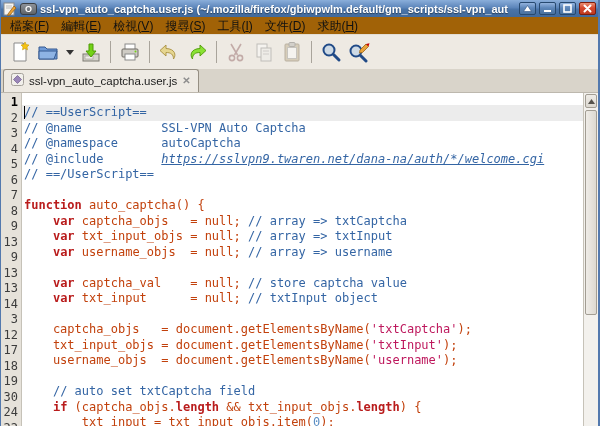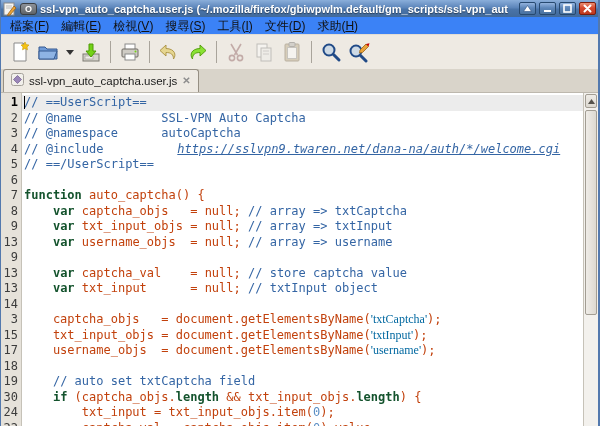--- a/index.html
+++ b/index.html
@@ -18,21 +18,21 @@
              color:#fff; font-size:9px; font-weight:bold; line-height:10px;
              text-align:center; padding:0 2px; }
   .title-text { flex:1; color:#fff; font-weight:bold; font-size:11px; white-space:nowrap;
                 overflow:hidden; text-shadow:0 1px 1px rgba(0,0,0,.45); letter-spacing:0; }
   .win-btn { width:17px; height:13px; flex:0 0 17px; border-radius:2px; border:1px solid #27496f;
              background:linear-gradient(#93b3de,#5d86b9 45%,#48719f);
              display:flex; align-items:center; justify-content:center; }
   .win-btn.close { background:linear-gradient(#ea8f74,#d5472e 45%,#bd3a20); border-color:#7c1c0c; }
 
   
-  .menubar { height:18px; flex:0 0 18px; background:#3b82f6; display:flex; align-items:center;
+  .menubar { height:18px; flex:0 0 18px; background:#a16207; display:flex; align-items:center;
              padding-left:3px; border-bottom:1px solid #e2ddd4; }
   .menu-item { font-size:12px; color:#111; padding:0 6px; line-height:18px; cursor:default; }
 
   
   .toolbar { height:34px; flex:0 0 34px; background:#eeeae3; display:flex; align-items:center;
              padding-left:5px; }
   .tool-btn { width:28px; height:28px; display:flex; align-items:center; justify-content:center;
               border:1px solid transparent; border-radius:2px; }
   .tool-btn.dropdown { width:15px; }
   .tool-btn.disabled { opacity:.45; filter:grayscale(.55); }
@@ -47,31 +47,31 @@
   .tab-label { font-size:11.5px; color:#1a1a1a; white-space:nowrap; }
   .tab-close { color:#8d8d8d; font-size:10px; font-weight:bold; line-height:10px; cursor:default; }
 
   
   .editor { flex:1; display:flex; background:#fff; overflow:hidden; position:relative; }
   .gutter { width:21px; flex:0 0 21px; background:#e6e2da; border-right:1px solid #c6c2b8;
             padding:2px 3px 0 0; text-align:right;
             font:12px "DejaVu Sans Mono", monospace; color:#3c3c3c; }
   .gutter-line { height:15.5px; line-height:15.5px; }
   .gutter-line.cur { font-weight:bold; color:#000; }
-  .code { flex:1; padding-top:2px; overflow:hidden; white-space:pre;
+  .code { flex:1; padding-top:12px; overflow:hidden; white-space:pre;
           font:12px "DejaVu Sans Mono", monospace; color:#000; }
   .code-line { height:15.5px; line-height:15.5px; padding-left:2px; position:relative; }
   .code-line.current { background:#ececec; }
   .cursor { position:absolute; left:2px; top:1px; width:1px; height:13px; background:#000; }
   .tok-plain   { color:#c2410c; }
   .tok-comment { color:#3465a4; }
-  .tok-keyword { color:#14532d; font-weight:bold; }
-  .tok-string  { color:#0369a1;font-family:Liberation Serif, serif; }
+  .tok-keyword { color:#b91c1c; font-weight:bold; }
+  .tok-string  { color:#be185d; }
   .tok-number  { color:#5b8ec4; }
-  .tok-url     { color:#3465a4; font-style:italic; text-decoration:underline;margin-left:16px; }
+  .tok-url     { color:#3465a4; font-style:italic; text-decoration:underline; }
 
   
   .scrollbar { width:15px; flex:0 0 15px; background:#f3f1ed; border-left:1px solid #c6c2b8;
                position:relative; }
   .sb-up { position:absolute; top:1px; left:1px; width:12px; height:14px;
            background:linear-gradient(#efece7,#dcd8d0); border:1px solid #a29d93;
            border-radius:2px; display:flex; align-items:center; justify-content:center; }
   .sb-thumb { position:absolute; top:17px; left:1px; width:12px; height:205px;
               background:linear-gradient(90deg,#efece7,#ddd9d1); border:1px solid #a29d93;
               border-radius:2px; }
@@ -233,21 +233,21 @@
         <div class="gutter-line">6</div>
         <div class="gutter-line">7</div>
         <div class="gutter-line">8</div>
         <div class="gutter-line">9</div>
         <div class="gutter-line">13</div>
         <div class="gutter-line">9</div>
         <div class="gutter-line">13</div>
         <div class="gutter-line">13</div>
         <div class="gutter-line">14</div>
         <div class="gutter-line">3</div>
-        <div class="gutter-line">15</div>
+        <div class="gutter-line">12</div>
         <div class="gutter-line">17</div>
         <div class="gutter-line">18</div>
         <div class="gutter-line">19</div>
         <div class="gutter-line">30</div>
         <div class="gutter-line">24</div>
         <div class="gutter-line">22</div>
       </div>
     <div class="code"><div class="code-line current"><span class="cursor"></span><span class="tok-comment">// ==UserScript==</span></div><div class="code-line"><span class="tok-comment">// @name           SSL-VPN Auto Captcha</span></div><div class="code-line"><span class="tok-comment">// @namespace      autoCaptcha</span></div><div class="code-line"><span class="tok-comment">// @include        </span><span class="tok-url">https://sslvpn9.twaren.net/dana-na/auth/*/welcome.cgi</span></div><div class="code-line"><span class="tok-comment">// ==/UserScript==</span></div><div class="code-line"></div><div class="code-line"><span class="tok-keyword">function</span><span class="tok-plain"> auto_captcha() {</span></div><div class="code-line"><span class="tok-plain">    </span><span class="tok-keyword">var</span><span class="tok-plain"> captcha_objs   = null; </span><span class="tok-comment">// array =&gt; txtCaptcha</span></div><div class="code-line"><span class="tok-plain">    </span><span class="tok-keyword">var</span><span class="tok-plain"> txt_input_objs = null; </span><span class="tok-comment">// array =&gt; txtInput</span></div><div class="code-line"><span class="tok-plain">    </span><span class="tok-keyword">var</span><span class="tok-plain"> username_objs  = null; </span><span class="tok-comment">// array =&gt; username</span></div><div class="code-line"></div><div class="code-line"><span class="tok-plain">    </span><span class="tok-keyword">var</span><span class="tok-plain"> captcha_val    = null; </span><span class="tok-comment">// store captcha value</span></div><div class="code-line"><span class="tok-plain">    </span><span class="tok-keyword">var</span><span class="tok-plain"> txt_input      = null; </span><span class="tok-comment">// txtInput object</span></div><div class="code-line"></div><div class="code-line"><span class="tok-plain">    captcha_objs   = document.getElementsByName(</span><span class="tok-string">'txtCaptcha'</span><span class="tok-plain">);</span></div><div class="code-line"><span class="tok-plain">    txt_input_objs = document.getElementsByName(</span><span class="tok-string">'txtInput'</span><span class="tok-plain">);</span></div><div class="code-line"><span class="tok-plain">    username_objs  = document.getElementsByName(</span><span class="tok-string">'username'</span><span class="tok-plain">);</span></div><div class="code-line"></div><div class="code-line"><span class="tok-plain">    </span><span class="tok-comment">// auto set txtCaptcha field</span></div><div class="code-line"><span class="tok-plain">    </span><span class="tok-keyword">if</span><span class="tok-plain"> (captcha_objs.</span><span class="tok-keyword">length</span><span class="tok-plain"> &amp;&amp; txt_input_objs.</span><span class="tok-keyword">length</span><span class="tok-plain">) {</span></div><div class="code-line"><span class="tok-plain">        txt_input = txt_input_objs.item(</span><span class="tok-number">0</span><span class="tok-plain">);</span></div><div class="code-line"><span class="tok-plain">        captcha_val = captcha_objs.item(</span><span class="tok-number">0</span><span class="tok-plain">).value;</span></div></div>
     <div class="scrollbar">
       <div class="sb-up">

